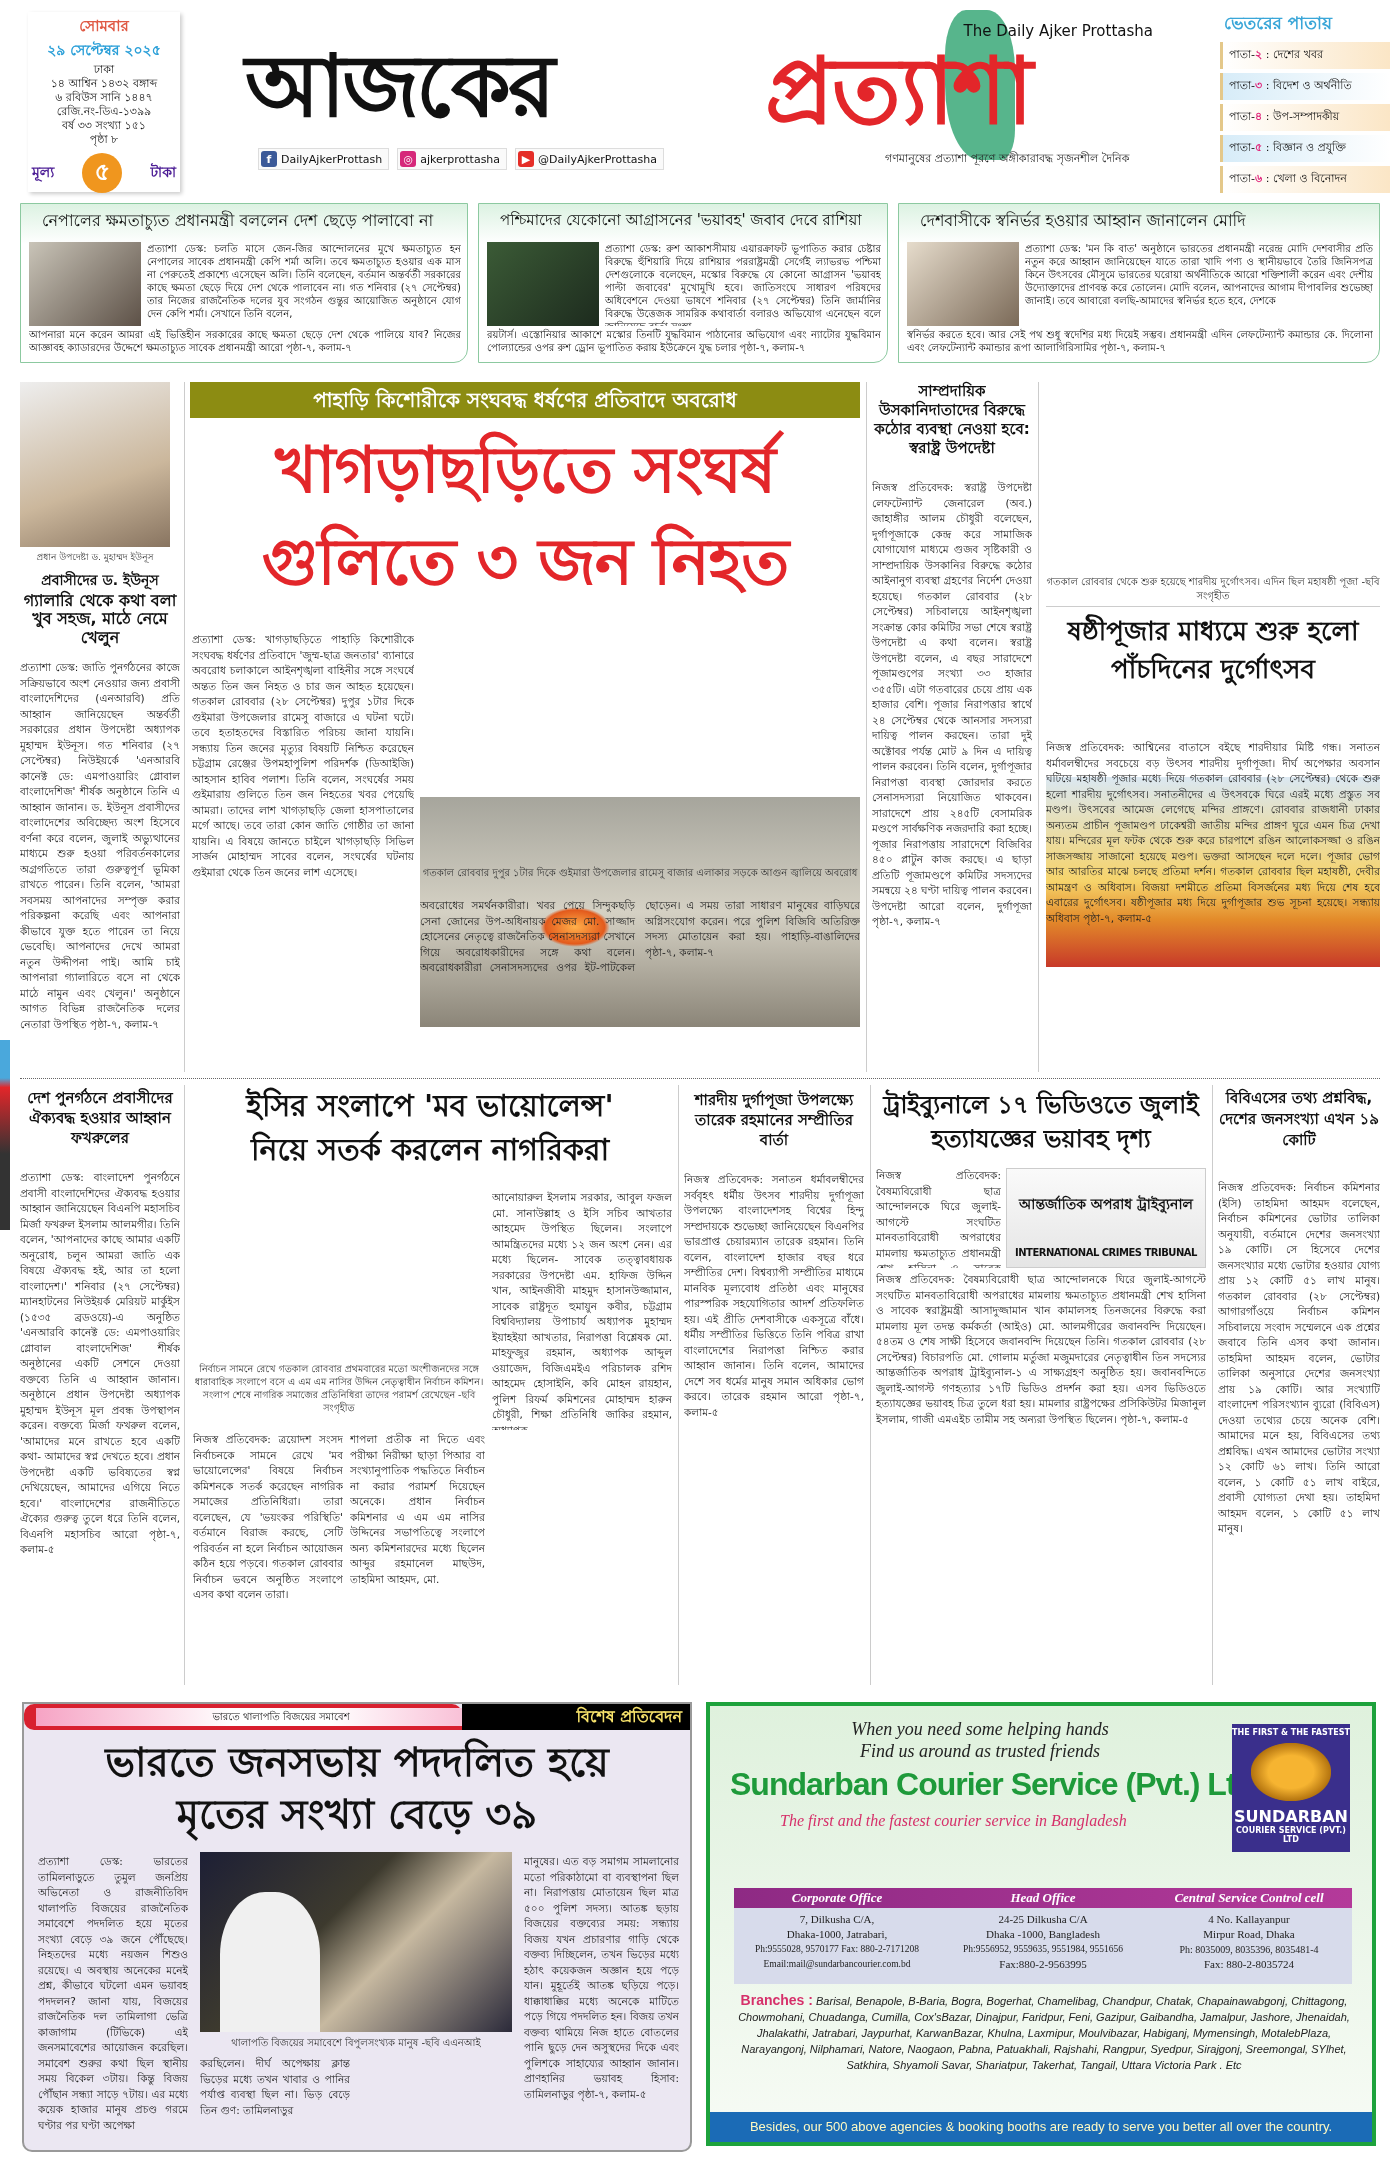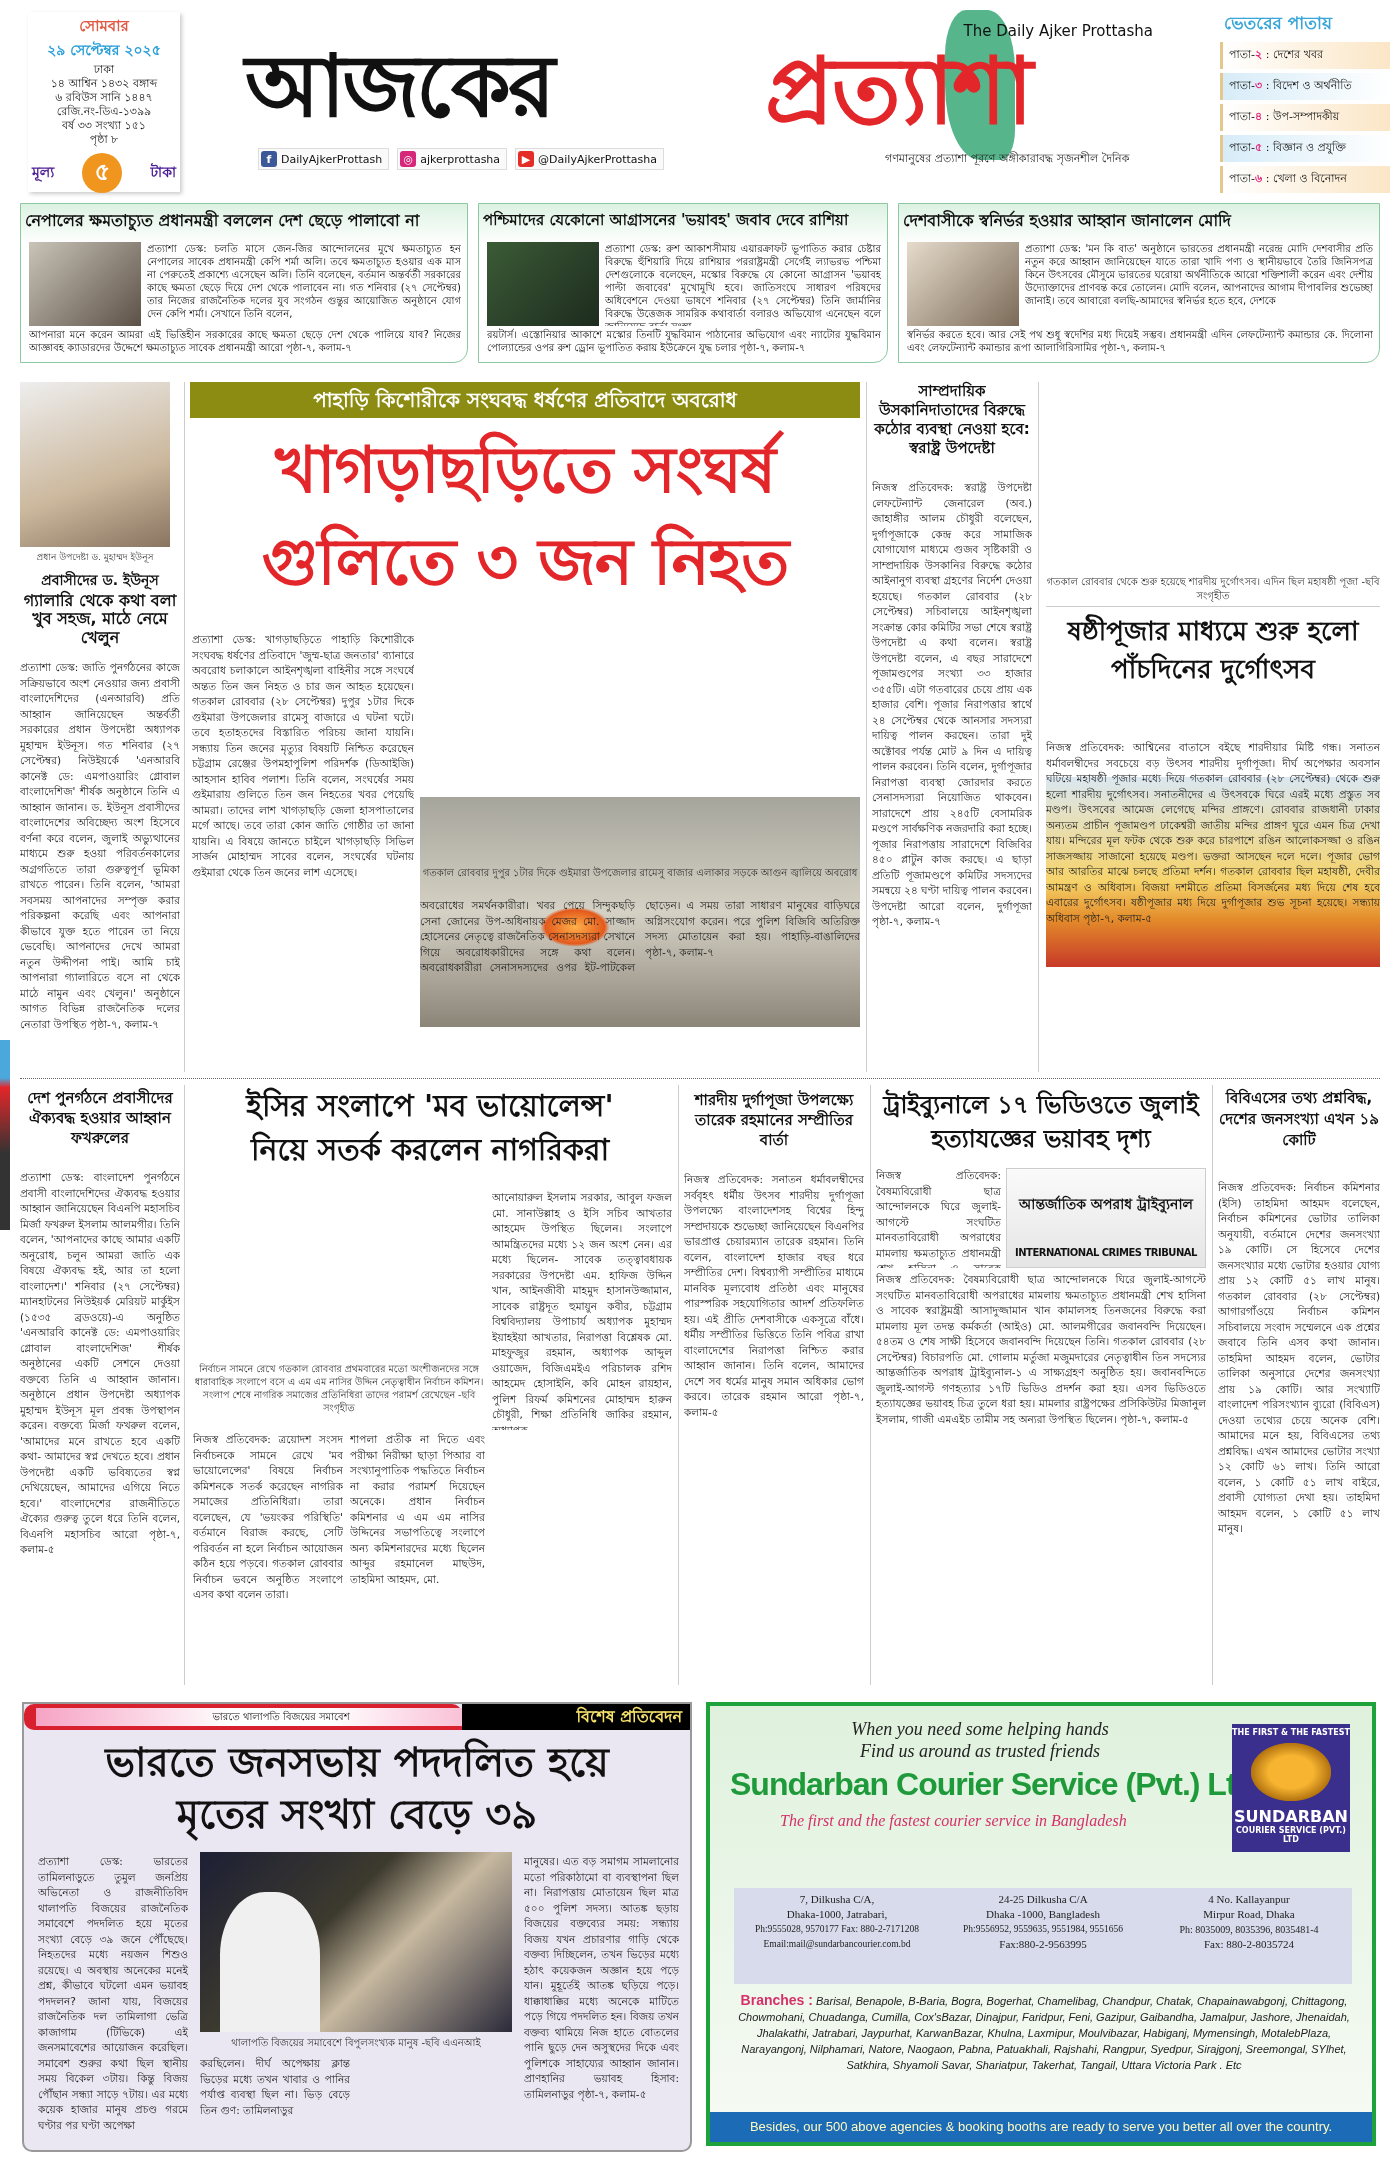--- a/index.html
+++ b/index.html
@@ -27,21 +27,21 @@
 #social .ic{width:16px;height:16px;border-radius:3px;color:#fff;font-size:11px;font-weight:bold;display:inline-flex;align-items:center;justify-content:center;margin-right:4px}
 #social .item{display:flex;align-items:center;border:1px solid #ddd;padding:2px 6px 2px 2px;background:#fafafa}
 #inside{left:1220px;top:10px;width:170px}
 #inside .t{color:#3aa6d8;font-size:17px;font-weight:bold;margin-left:4px;margin-bottom:4px}
 #inside .row{font-size:11px;padding:4px 6px;margin-bottom:4px;border-left:3px solid #e4c88a}
 #inside .row:nth-child(odd){background:linear-gradient(90deg,#fff,#fbe6c6)}
 #inside .row:nth-child(even){background:linear-gradient(90deg,#d7ecf8,#fff)}
 #inside .row .n{color:#e0257a;font-weight:bold}
 
 .topbox{top:203px;height:160px;border:1px solid #8cc9a0;border-radius:0 0 14px 0;background:linear-gradient(180deg,#dcf2e2 0,#fff 40px)}
-.topbox .h{font-size:16px;font-weight:bold;padding:4px 4px;white-space:nowrap;overflow:hidden}
+.topbox .h{font-size:16px;font-weight:normal;padding:4px 21px;white-space:nowrap;overflow:hidden}
 .topbox .pic{position:absolute;left:8px;top:38px;width:112px;height:84px}
 .topbox .txt{position:absolute;left:126px;top:38px;right:6px;font-size:10px;line-height:13px;height:84px;overflow:hidden;text-align:justify}
 .topbox .txt2{position:absolute;left:8px;right:6px;top:124px;font-size:10px;line-height:13px;text-align:justify;overflow:hidden;height:30px}
 
 #kicker{left:190px;top:382px;width:670px;height:36px;background:#8c8c12;color:#fff;font-size:20px;font-weight:bold;text-align:center;line-height:36px}
 #mainhead{left:192px;top:424px;width:666px;height:200px;color:#e3262a;font-size:64px;font-weight:bold;text-align:center;line-height:92px;font-family:"DejaVu Serif",serif;letter-spacing:-1px}
 .vsep{width:1px;background:#ccc}
 .hsep{height:1px;background:#ccc}
 .dots{border-top:1px dotted #666}
 
@@ -237,20 +237,25 @@
   </div>
   <div class="brand">Sundarban Courier Service (Pvt.) Ltd</div>
   <div class="slogan">The first and the fastest courier service in Bangladesh</div>
   <div class="logo">
     <div>THE FIRST &amp; THE FASTEST</div>
     <div class="tiger"></div>
     <div class="big">SUNDARBAN</div>
     <div>COURIER SERVICE (PVT.) LTD</div>
   </div>
   <div class="offices">
+    <div class="hdr">
+      <div>Corporate Office</div>
+      <div>Head Office</div>
+      <div>Central Service Control cell</div>
+    </div>
     <div class="bd">
       <div>
         <div>7, Dilkusha C/A,</div>
           <div>Dhaka-1000, Jatrabari,</div>
           <div style="font-size:9.5px">Ph:9555028, 9570177 Fax: 880-2-7171208</div>
           <div style="font-size:9.5px">Email:mail@sundarbancourier.com.bd</div>
       </div>
       <div>
         <div>24-25 Dilkusha C/A</div>
           <div>Dhaka -1000, Bangladesh</div>

